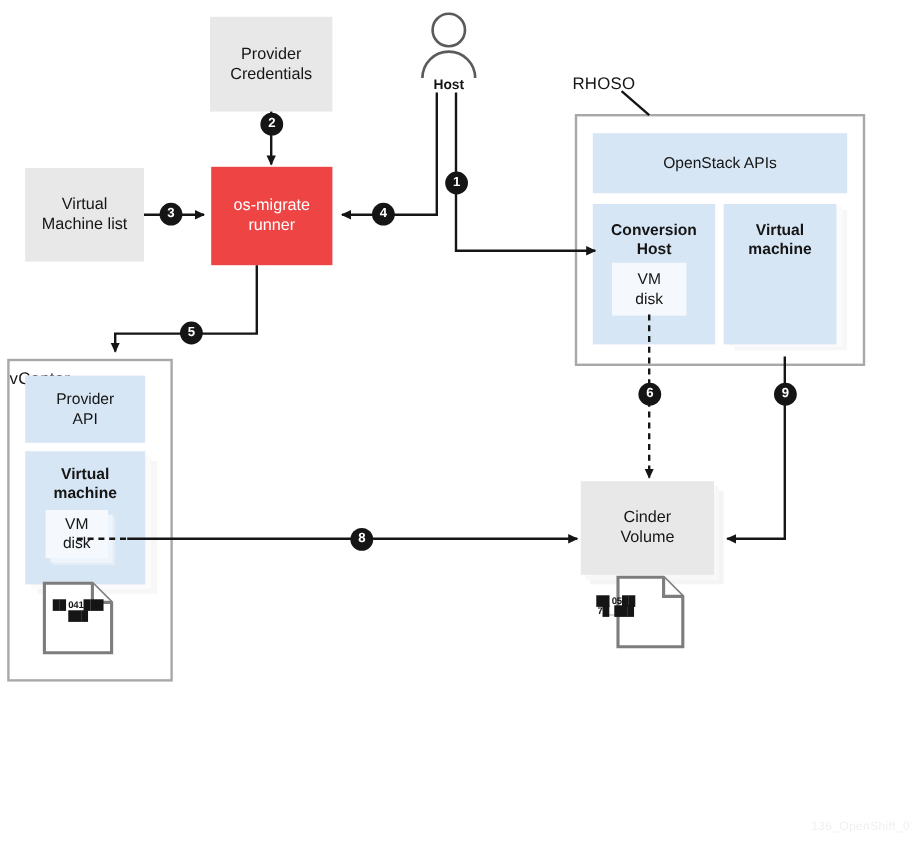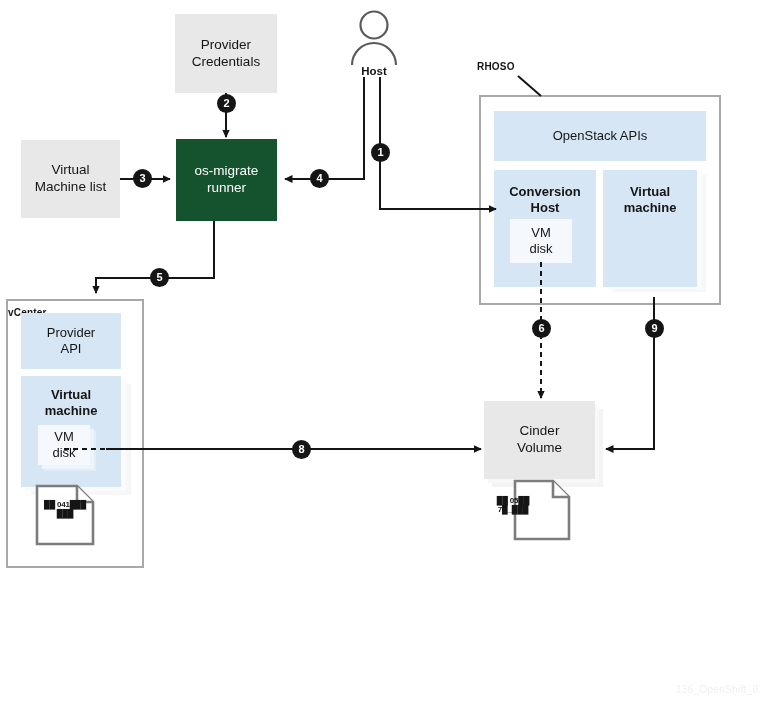--- a/index.html
+++ b/index.html
@@ -12,29 +12,29 @@
     overflow:hidden;
     color:#151515;
   }
   #canvas{position:absolute;left:0;top:0;width:760px;height:563px;padding-left:36px;}
 
   
   .box{position:absolute;box-sizing:border-box;display:flex;align-items:center;
        justify-content:center;text-align:center;line-height:1.25;}
 
   .grey-box{background:#e8e8e8;color:#151515;font-size:13.5px;}
-  .blue-box{background:#14532d;color:#ffffff;font-size:13.5px;align-items:center;}
+  .blue-box{background:#ef4444;color:#ffffff;font-size:13.5px;align-items:center;}
   .lblue-box{background:#d7e6f5;color:#151515;font-size:13px;}
   .white-box{background:#f5f9fd;color:#151515;font-size:13px;}
   .bold{font-weight:bold;}
 
   .group-box{position:absolute;box-sizing:border-box;border:2px solid #a8a8a8;
              background:transparent;}
 
-  .group-label{position:absolute;font-size:10px;font-weight:bold;color:#151515;
+  .group-label{position:absolute;font-size:14px;font-weight:normal;color:#151515;
                letter-spacing:.2px;}
 
   
   .stack{position:absolute;box-sizing:border-box;}
 
   
   .badge{position:absolute;width:19px;height:19px;border-radius:50%;
          background:#151515;color:#ffffff;font-size:11px;font-weight:bold;
          display:flex;align-items:center;justify-content:center;
          line-height:1;z-index:40;}

